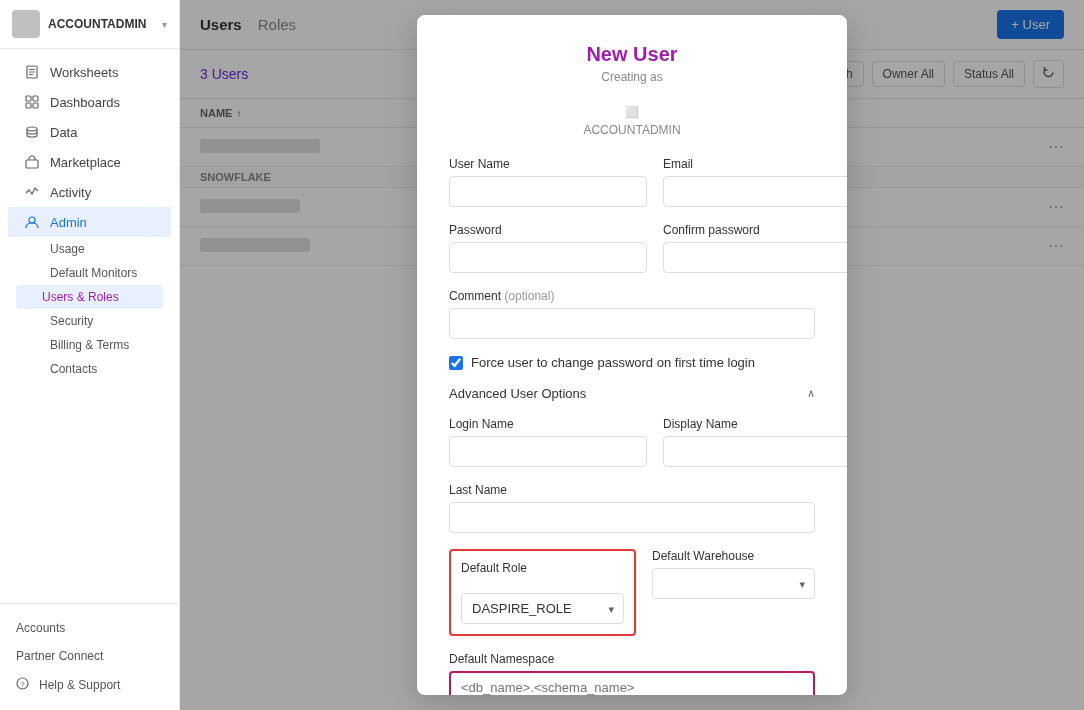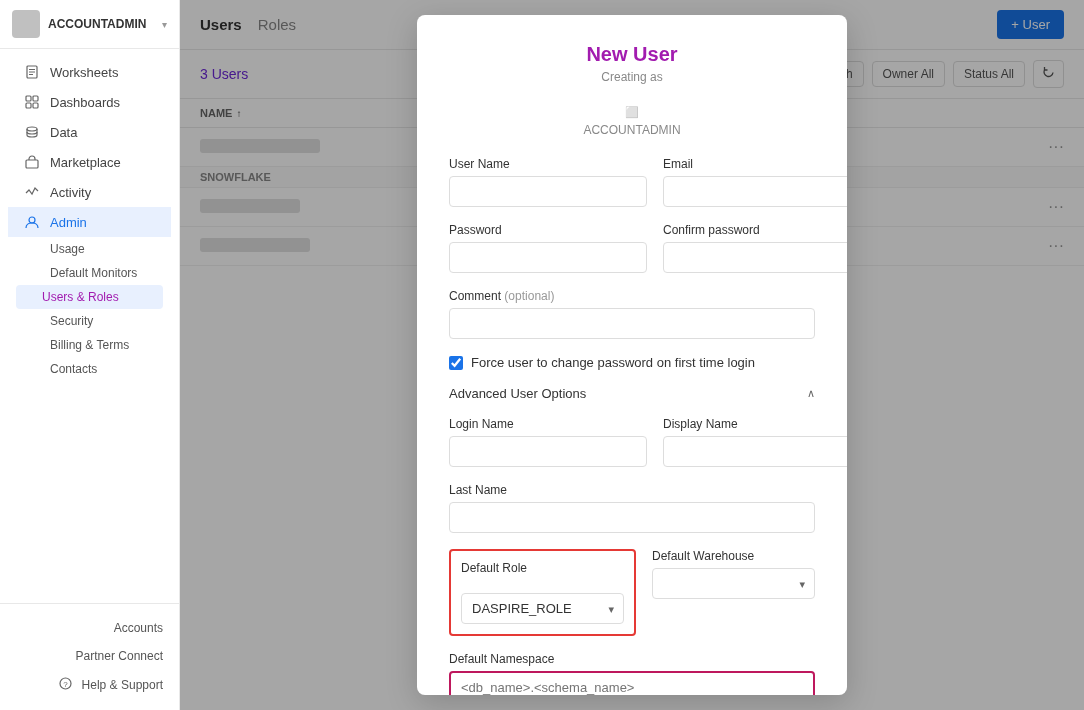--- a/index.html
+++ b/index.html
@@ -13,21 +13,21 @@
     .sidebar-chevron { color: #999; font-size: 10px; }
     .sidebar-nav { flex: 1; padding: 8px 8px; overflow-y: auto; }
     .sidebar-item { display: flex; align-items: center; gap: 10px; padding: 7px 16px; color: #444; cursor: pointer; font-size: 13px; border-radius: 0; }
     .sidebar-item.active { background: #e8f0fe; color: #1a73e8; font-weight: 500; }
     .sidebar-item .icon { width: 16px; height: 16px; display: flex; align-items: center; justify-content: center; flex-shrink: 0; color: #666; }
     .sidebar-item.active .icon { color: #1a73e8; }
     .sidebar-sub { padding: 0; }
     .sidebar-sub-item { display: block; padding: 5px 16px 5px 42px; color: #555; font-size: 12px; cursor: pointer; }
     .sidebar-sub-item.active { background: #e8f0fe; color: #a21caf; font-weight: 500; border-radius: 4px; margin: 0 8px; padding: 5px 16px 5px 26px; }
     .sidebar-footer { padding: 10px 0; border-top: 1px solid #e8e8e8; }
-    .sidebar-footer-item { display: flex; align-items: center; gap: 10px; padding: 7px 16px; color: #555; font-size: 12px; cursor: pointer; justify-content: flex-end; }
+    .sidebar-footer-item { display: flex; align-items: center; gap: 10px; padding: 7px 16px; color: #555; font-size: 12px; cursor: pointer; }
 
     
     .main { flex: 1; display: flex; flex-direction: column; overflow: hidden; position: relative; }
     .main-header { background: #fff; border-bottom: 1px solid #e8e8e8; padding: 0 20px; display: flex; align-items: center; height: 50px; }
     .tab-users { font-size: 15px; font-weight: 600; color: #333; margin-right: 16px; cursor: pointer; }
     .tab-roles { font-size: 15px; font-weight: 500; color: #888; cursor: pointer; }
     .main-toolbar { background: #fff; padding: 10px 20px; display: flex; align-items: center; justify-content: space-between; border-bottom: 1px solid #e8e8e8; }
     .users-count { font-size: 14px; font-weight: 400; color: #6d28d9; }
     .toolbar-right { display: flex; align-items: center; gap: 8px; }
     .btn-search { display: flex; align-items: center; gap: 5px; padding: 5px 10px; border: 1px solid #ddd; border-radius: 4px; background: #fff; color: #555; cursor: pointer; font-size: 12px; }

